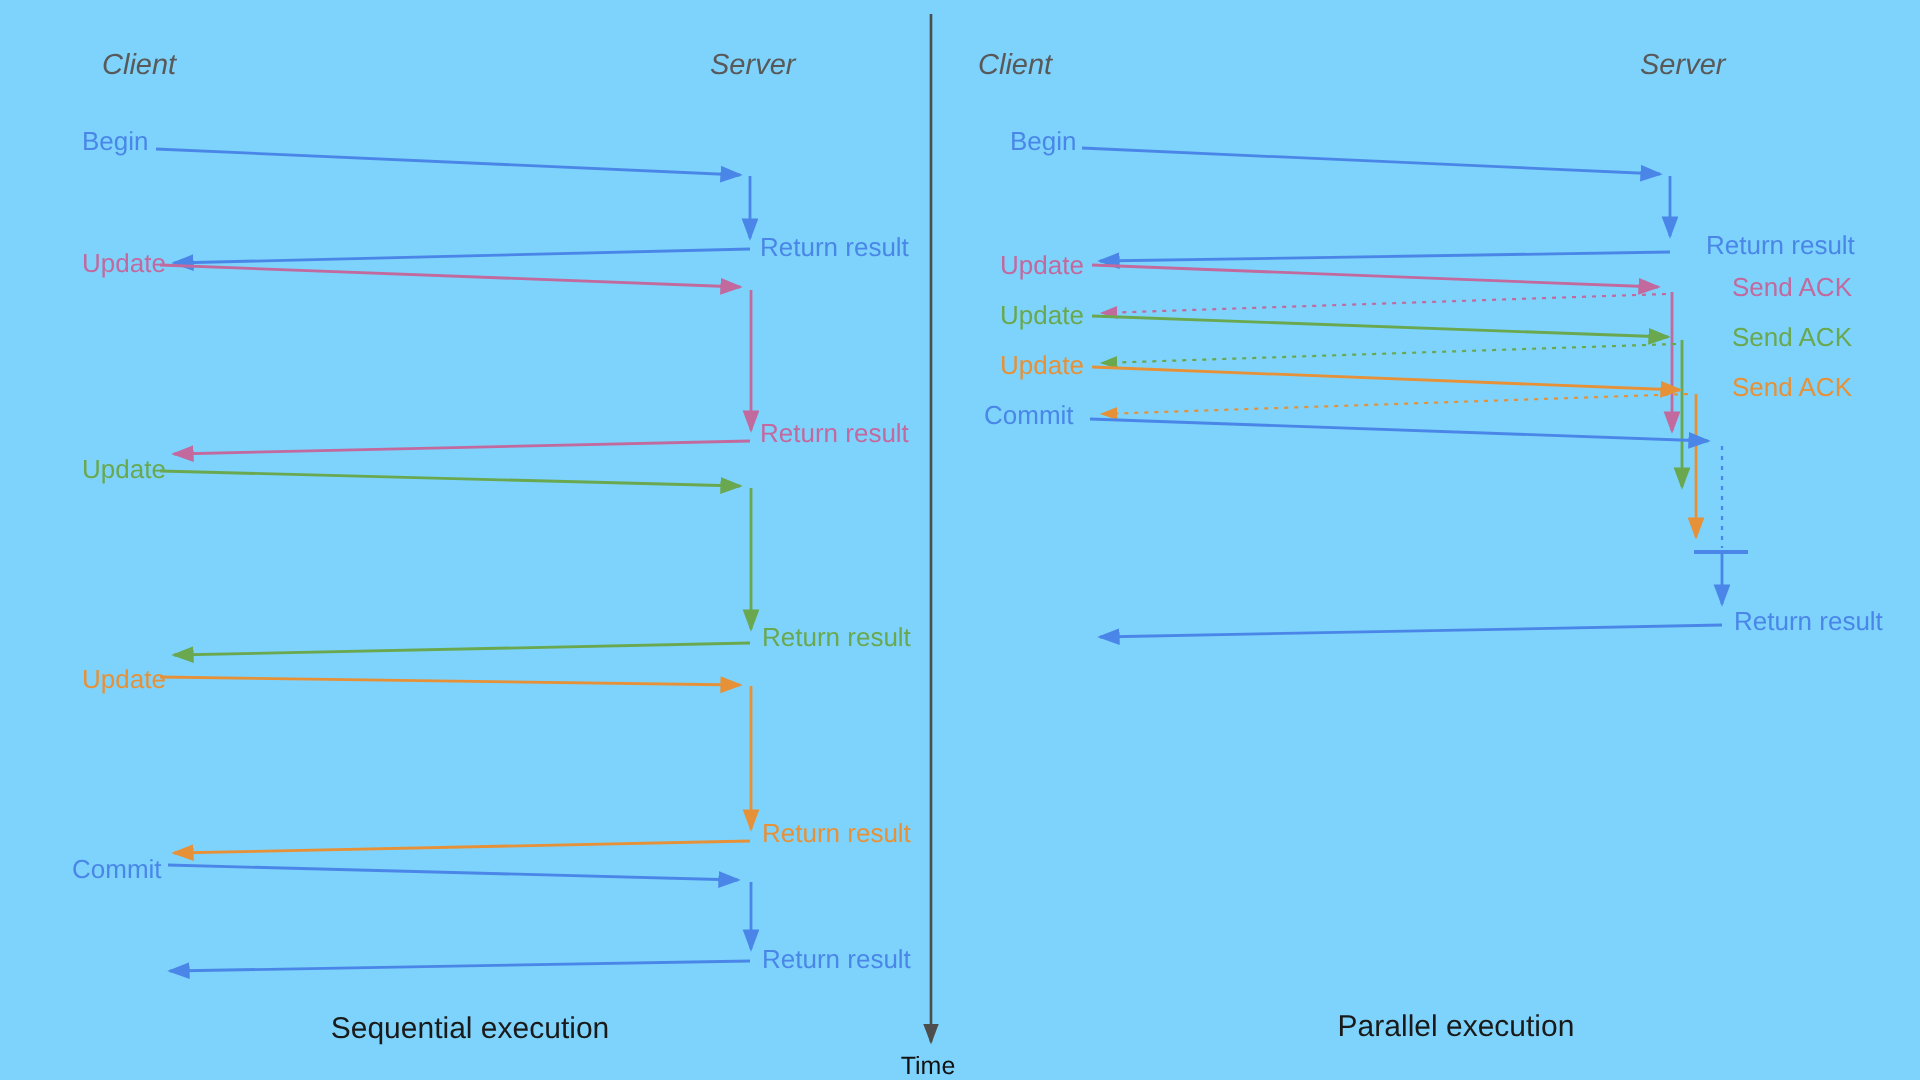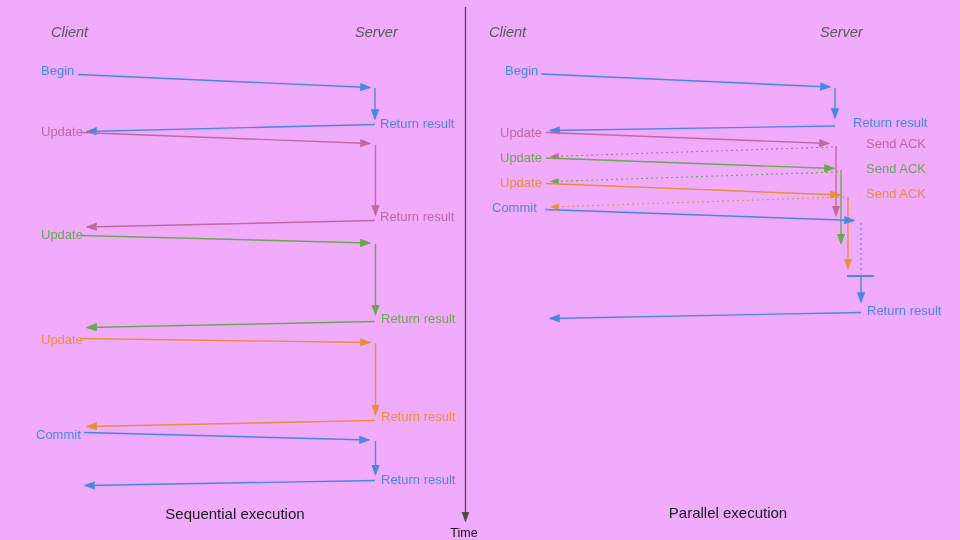--- a/index.html
+++ b/index.html
@@ -1,16 +1,16 @@
 <!DOCTYPE html>
 <html><head>
 <meta charset="utf-8">
 <style>
   html,body{margin:0;padding:0;background:#ffffff;}
-  .stage{width:960px;height:540px;position:relative;font-family:"Liberation Sans",sans-serif;background:#f0abfc;overflow:hidden;}
+  .stage{width:960px;height:540px;position:relative;font-family:"Liberation Sans",sans-serif;background:#7dd3fc;overflow:hidden;}
   svg{display:block;}
   text{font-family:"Liberation Sans",sans-serif;}
   .hdr{font-size:14.5px;font-style:italic;fill:#595959;}
   .cap{font-size:15px;fill:#1a1a1a;}
   .time{font-size:12.5px;fill:#111111;}
   .lbl{font-size:13px;}
   .t-blue{fill:#4a86e8;} .t-pink{fill:#c2699e;} .t-green{fill:#6aa84f;} .t-orange{fill:#e69138;}
   .s-blue{stroke:#4a86e8;} .s-pink{stroke:#c2699e;} .s-green{stroke:#6aa84f;} .s-orange{stroke:#e69138;}
   .ln{fill:none;stroke-width:1.4;}
   .dash{fill:none;stroke-width:1.1;stroke-dasharray:2 3;}

